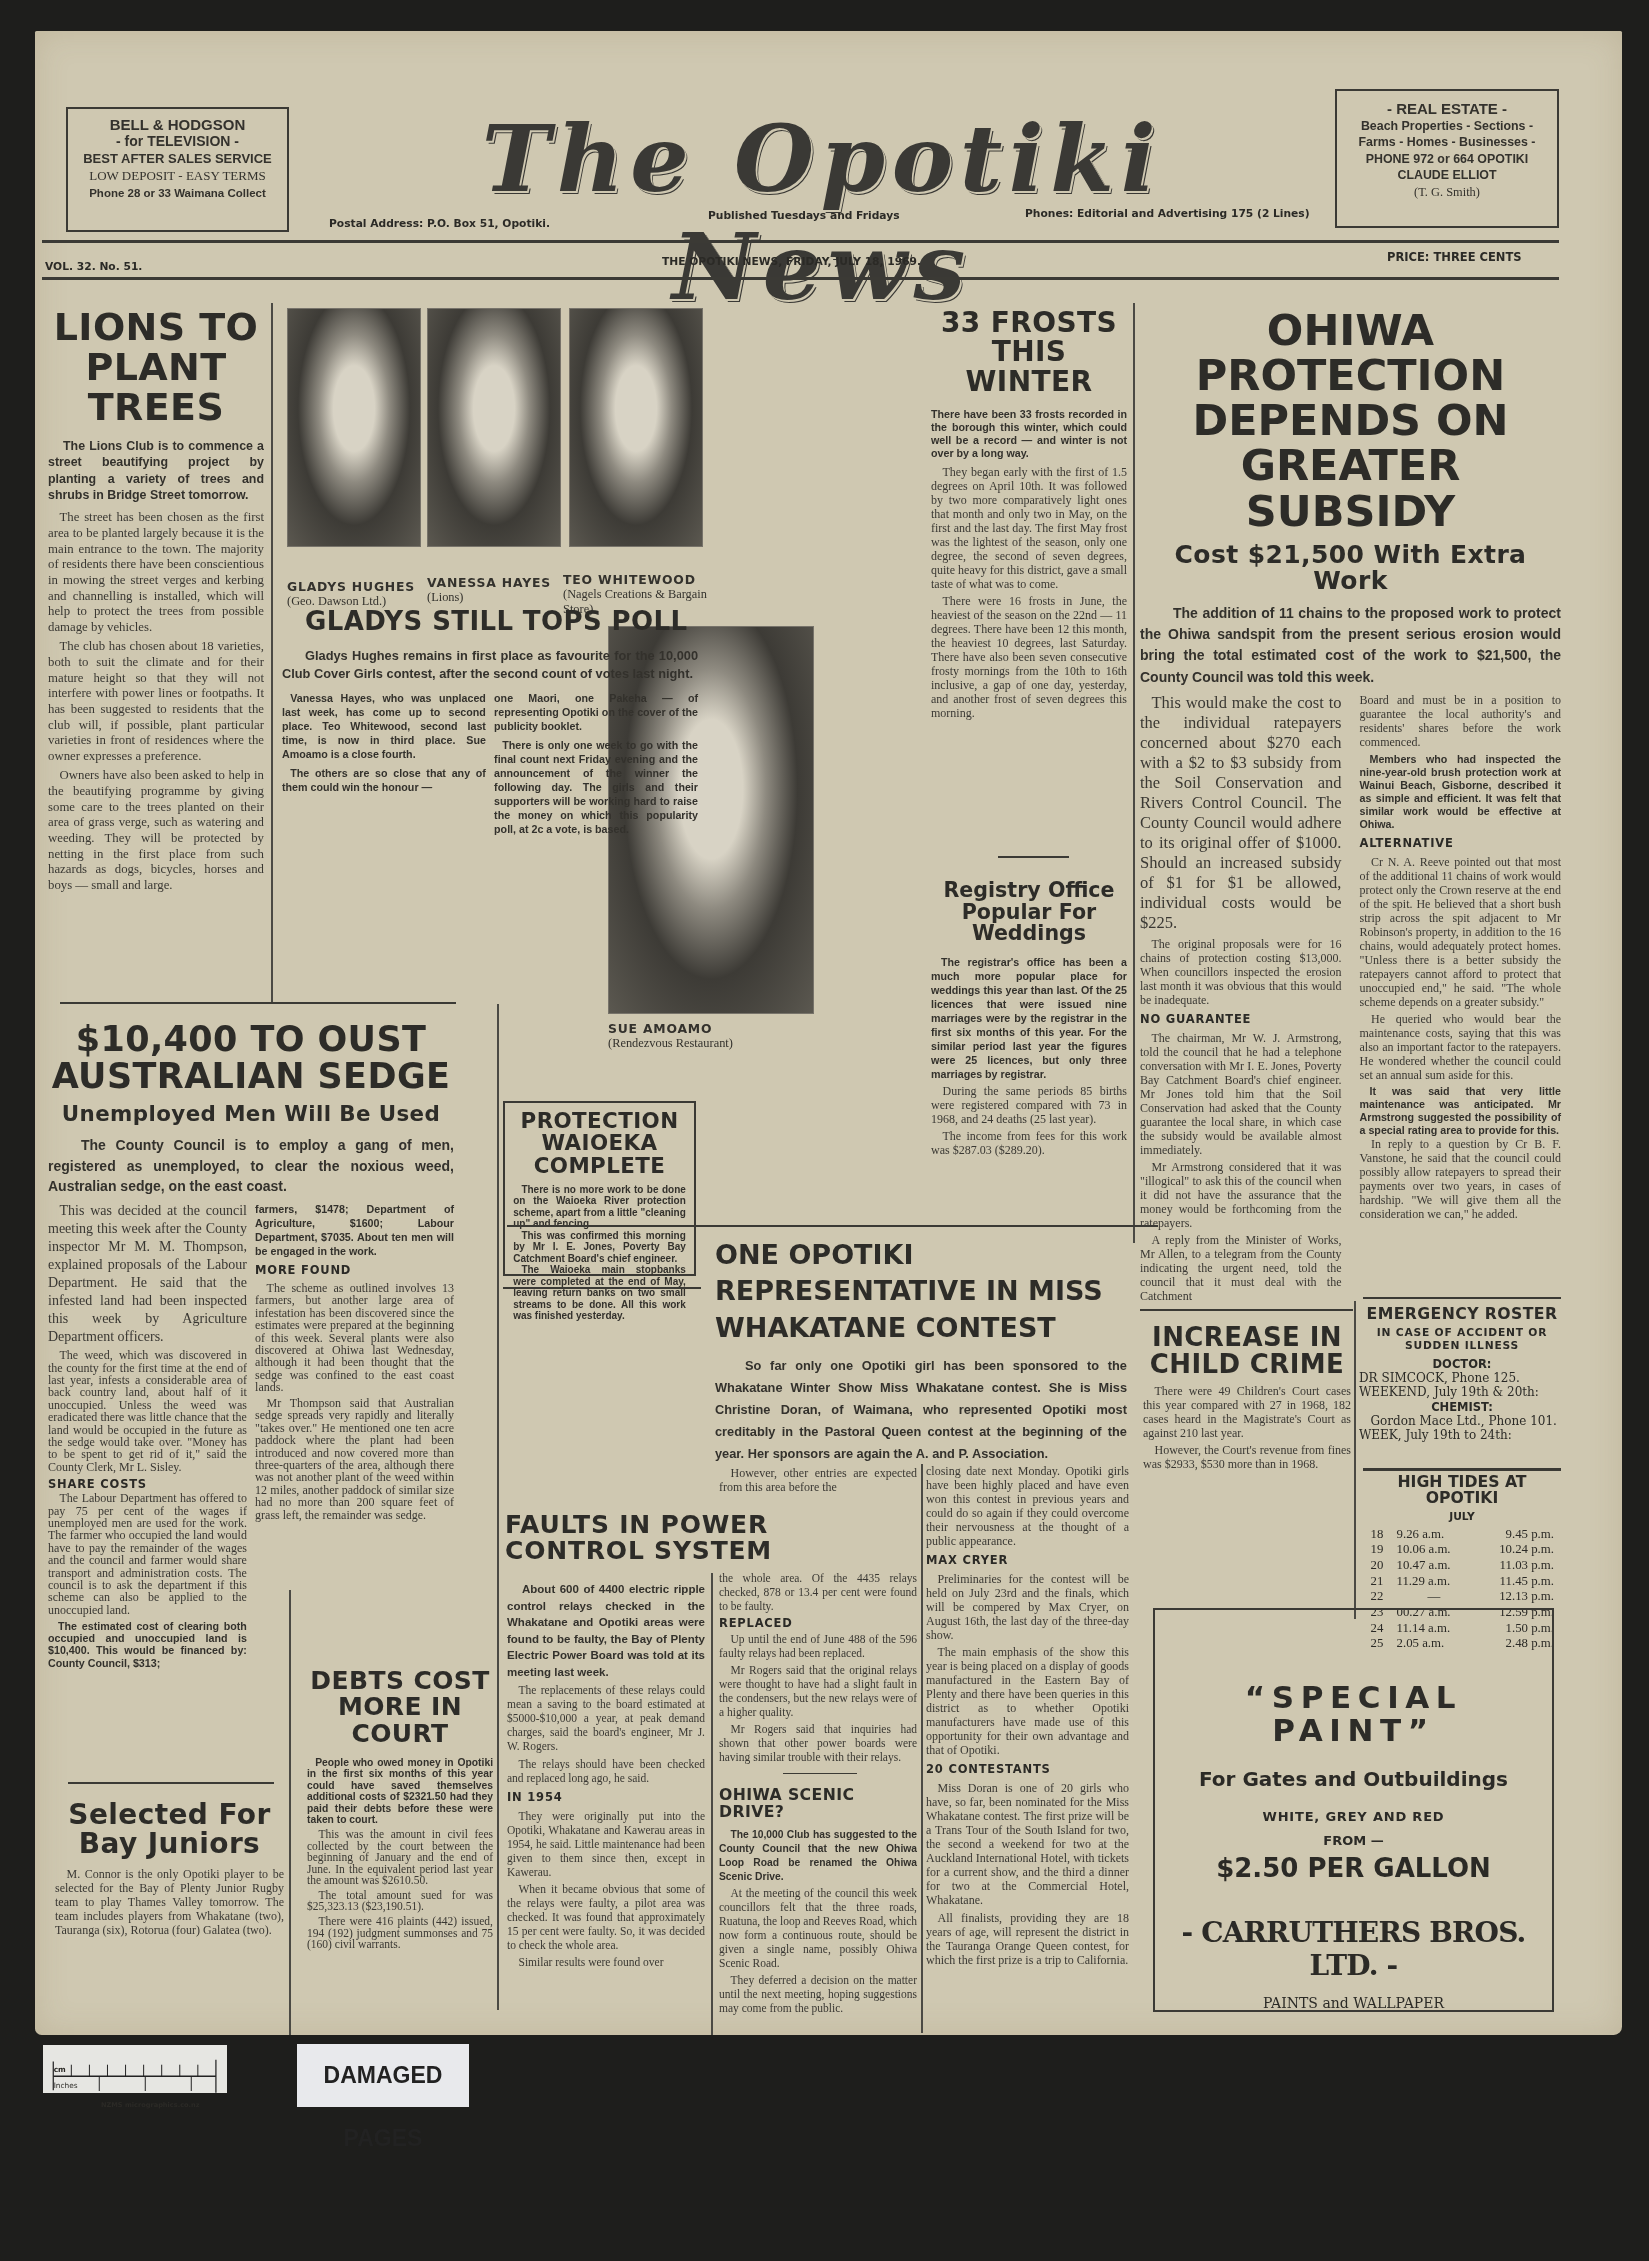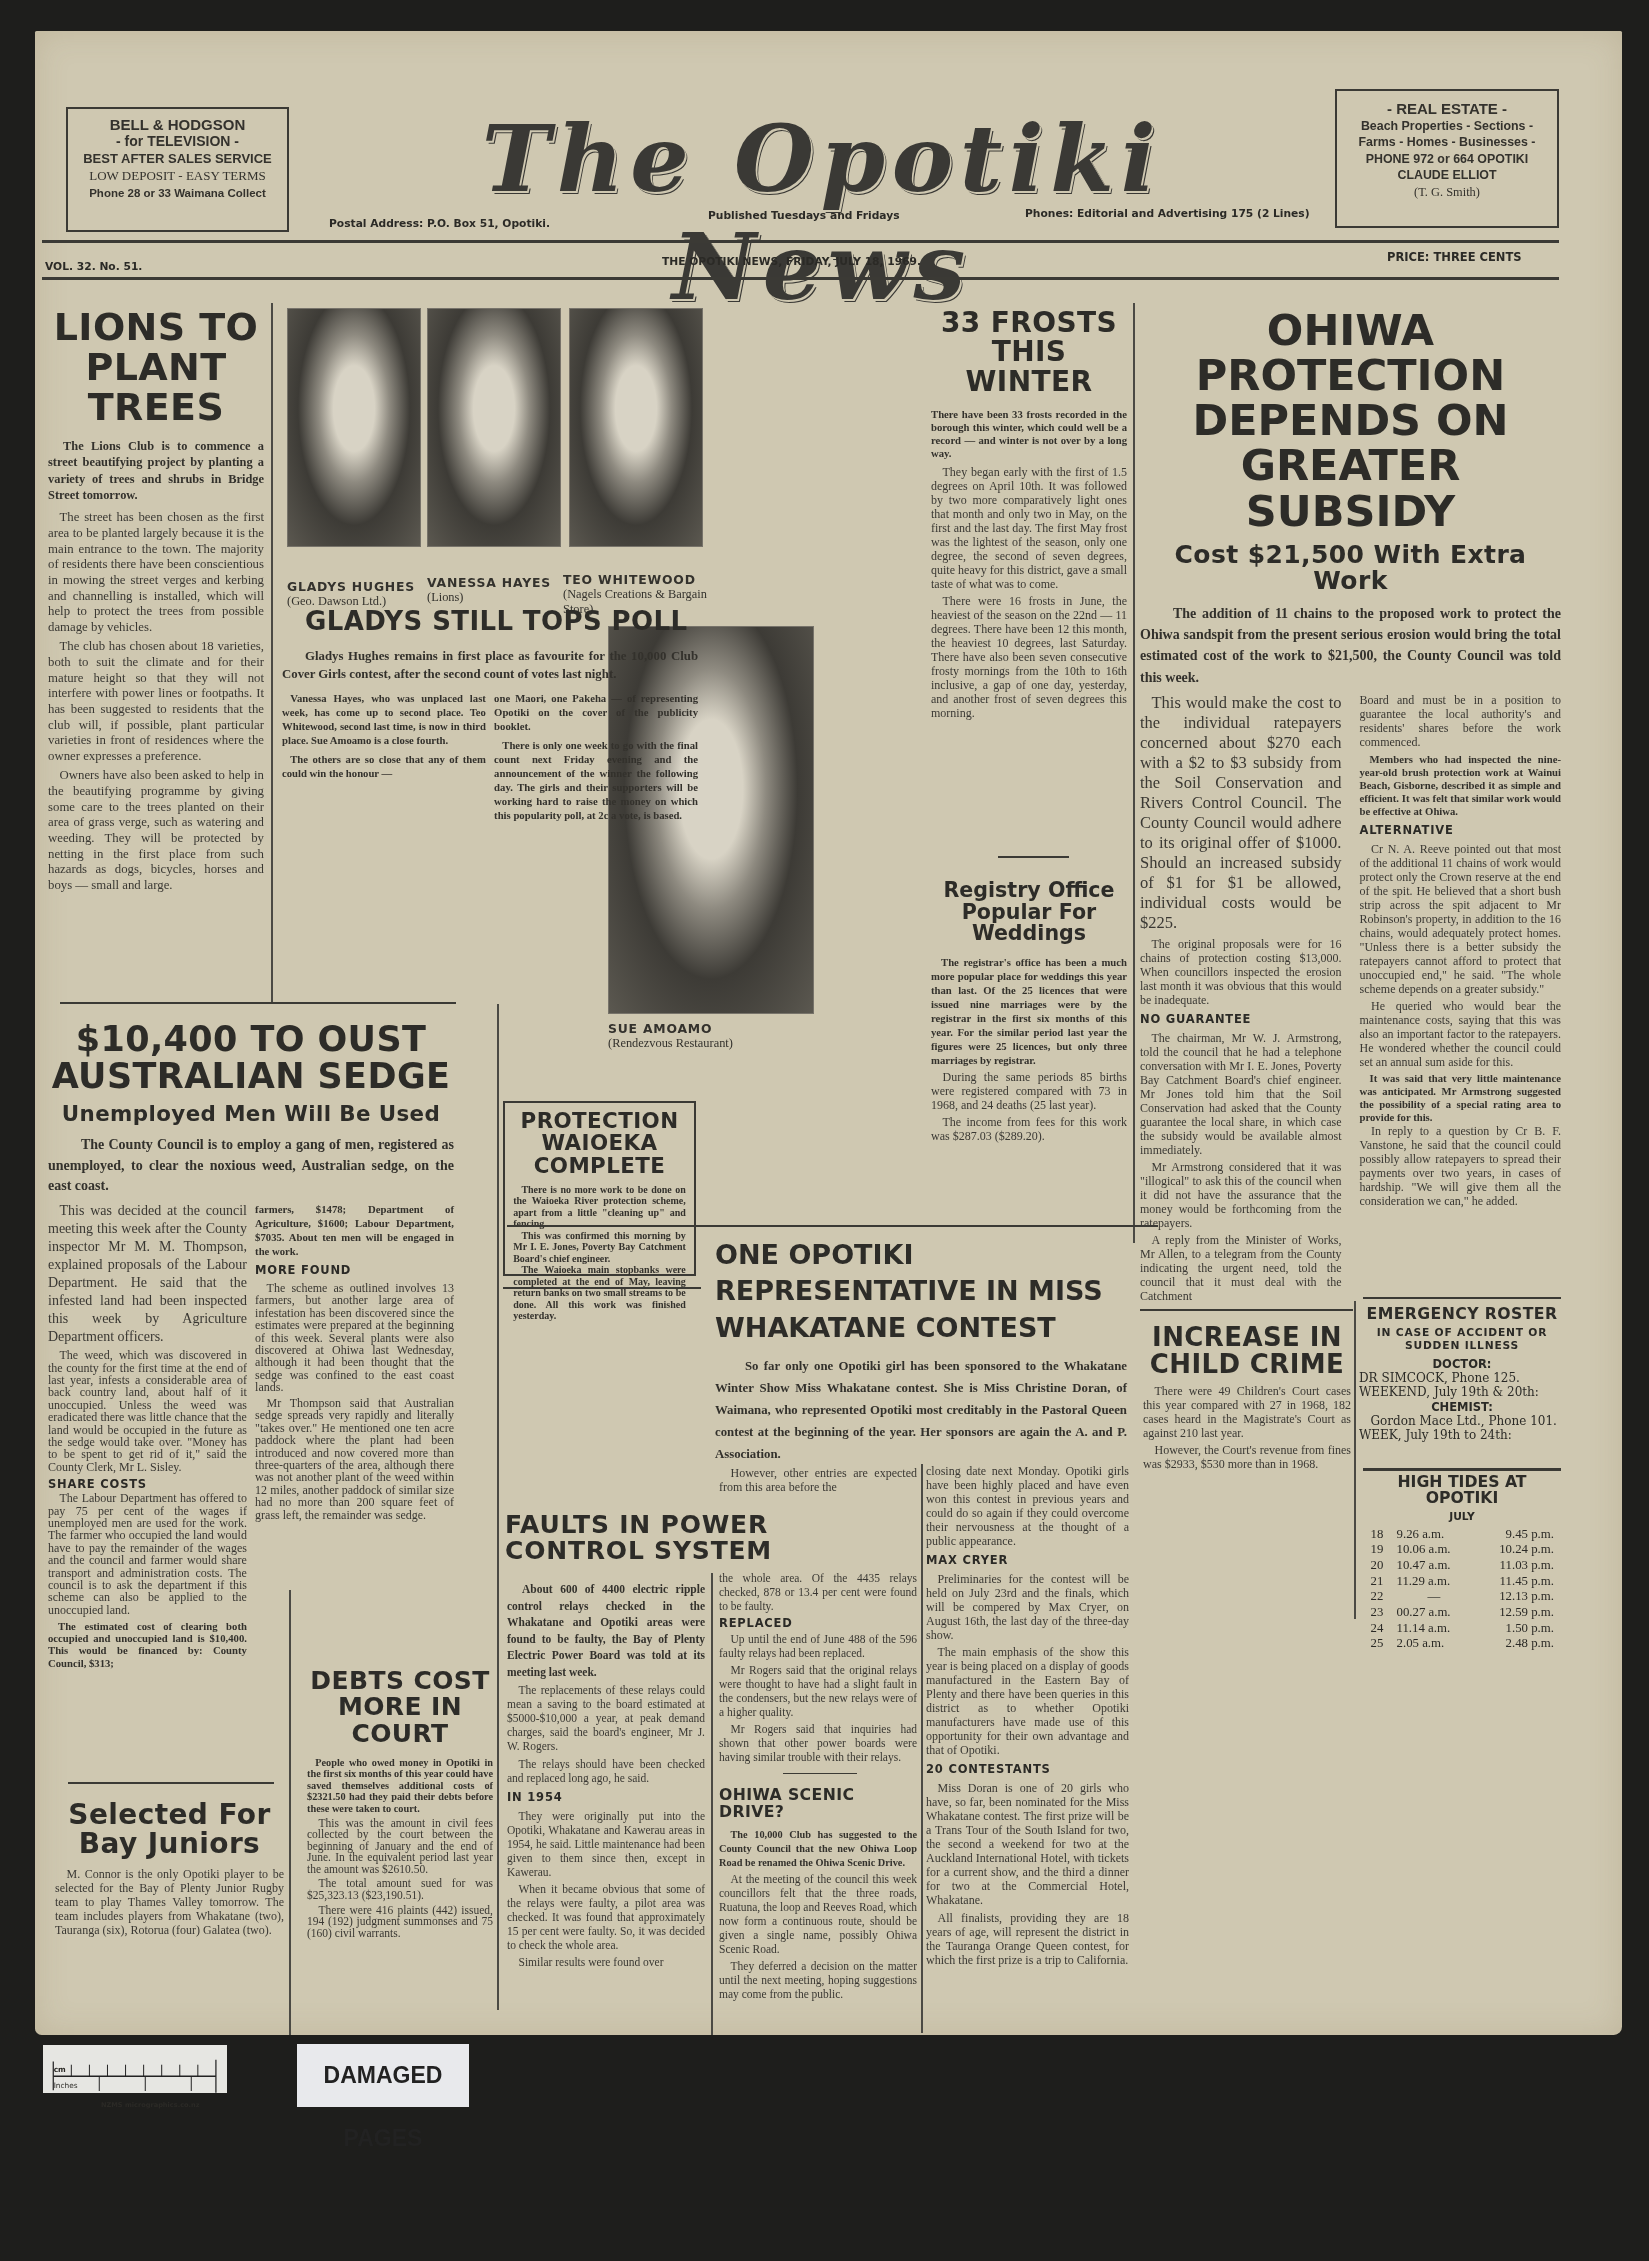--- a/index.html
+++ b/index.html
@@ -4,21 +4,21 @@
 <style>
   *{box-sizing:border-box;margin:0;padding:0}
   html,body{width:1649px;height:2261px;background:#1e1e1c;overflow:hidden}
   body{position:relative;font-family:"DejaVu Serif",serif;color:#2b2a26}
   .page{position:absolute;left:35px;top:31px;width:1587px;height:2004px;background:#cfc8b1;border-radius:1.6px 1.6px 8.2px 6.6px;box-shadow:inset 0 0 33px rgba(120,100,60,.18)}
   .abs{position:absolute}
   .serif{font-family:"DejaVu Serif","Liberation Serif",serif}
   .sans{font-family:"DejaVu Sans","Liberation Sans",sans-serif}
   .body{font-family:"Liberation Serif",serif;font-size:12.8px;line-height:15.7px;text-align:justify;color:#3a3833}
   .body p{text-indent:11.5px;margin-bottom:3.3px}
-  .lead{font-family:Liberation Serif, serif;font-weight:bold;font-size:12.4px;line-height:16.5px;text-align:justify;color:#33312c}
+  .lead{font-family:Liberation Sans, sans-serif;font-weight:bold;font-size:12.4px;line-height:16.5px;text-align:justify;color:#33312c}
   .hed{font-family:"Liberation Sans",sans-serif;font-weight:bold;color:#2d2c28;text-align:center;letter-spacing:0.4px;line-height:1.05}
   .sub{font-family:"DejaVu Sans",sans-serif;font-weight:bold;font-size:11.5px;text-align:left;letter-spacing:0.8px;margin:5px 0}
   .rule{position:absolute;background:#3b3a35}
   .vrule{position:absolute;width:1.6px;background:#4b4a44}
   .box{position:absolute;border:2.5px solid #3b3a35}
   .photo{position:absolute;background:radial-gradient(ellipse at 50% 42%,#d8d3c5 0 22%,#8e8a80 38%,#3d3b36 60%,#5b5850 100%);border:0.8px solid #77736a}
   .caption{position:absolute;text-align:left;font-family:"DejaVu Sans",sans-serif;font-weight:bold;font-size:12.4px;letter-spacing:0.8px;color:#34322d}
   .caption span{display:block;font-family:"Liberation Serif",serif;font-weight:normal;font-size:12.4px;letter-spacing:0}
   .mast{font-family:"DejaVu Serif",serif;font-weight:bold;font-style:italic;font-size:92px;color:#3a3935;letter-spacing:6.6px;text-shadow:1.6px 1.6px 0 #cfc8b1,2.5px 2.5px 0 #3a3935}
   .ear{position:absolute;border:2.5px solid #3b3a35;text-align:center;font-family:"Liberation Sans",sans-serif;font-weight:bold;color:#34322d}
@@ -338,20 +338,29 @@
           </tr>
         <tr>
             <td>25</td>
             <td>2.05 a.m.</td>
             <td style="text-align:right">2.48 p.m.</td>
           </tr>
       </tbody>
     </table>
   </div>
 
+  <div class="box" style="left:1118px;top:1577px;width:401px;height:404px;text-align:center">
+    <div class="hed" style="font-size:31px;letter-spacing:6.6px;margin-top:71px;font-family:'DejaVu Sans',sans-serif">“SPECIAL PAINT”</div>
+    <div class="sans" style="font-weight:bold;font-size:20px;margin-top:21.4px">For Gates and Outbuildings</div>
+    <div class="sans" style="font-weight:bold;font-size:13px;margin-top:18px;letter-spacing:0.8px">WHITE, GREY AND RED</div>
+    <div class="sans" style="font-weight:bold;font-size:13px;margin-top:8.2px">FROM —</div>
+    <div class="sans" style="font-weight:bold;font-size:26px;margin-top:5px">$2.50 PER GALLON</div>
+    <div class="serif" style="font-weight:bold;font-size:28px;margin-top:33px;letter-spacing:-0.8px">- CARRUTHERS BROS. LTD. -</div>
+    <div class="serif" style="font-size:14px;margin-top:13px">PAINTS and WALLPAPER</div>
+  </div>
 
 </div>
 
 <div class="ruler" style="left:43px;top:2045px;width:184px;height:48px">
   <svg width="184" height="69" viewBox="0 0 223 84">
     <line x1="12" y1="38" x2="210" y2="38" stroke="#222" stroke-width="2"></line>
     <line x1="12" y1="20" x2="12" y2="55" stroke="#222" stroke-width="1.5"></line>
     <line x1="210" y1="18" x2="210" y2="58" stroke="#222" stroke-width="1.5"></line>
     <g stroke="#222" stroke-width="1.2">
       <line x1="34" y1="24" x2="34" y2="38"></line>

